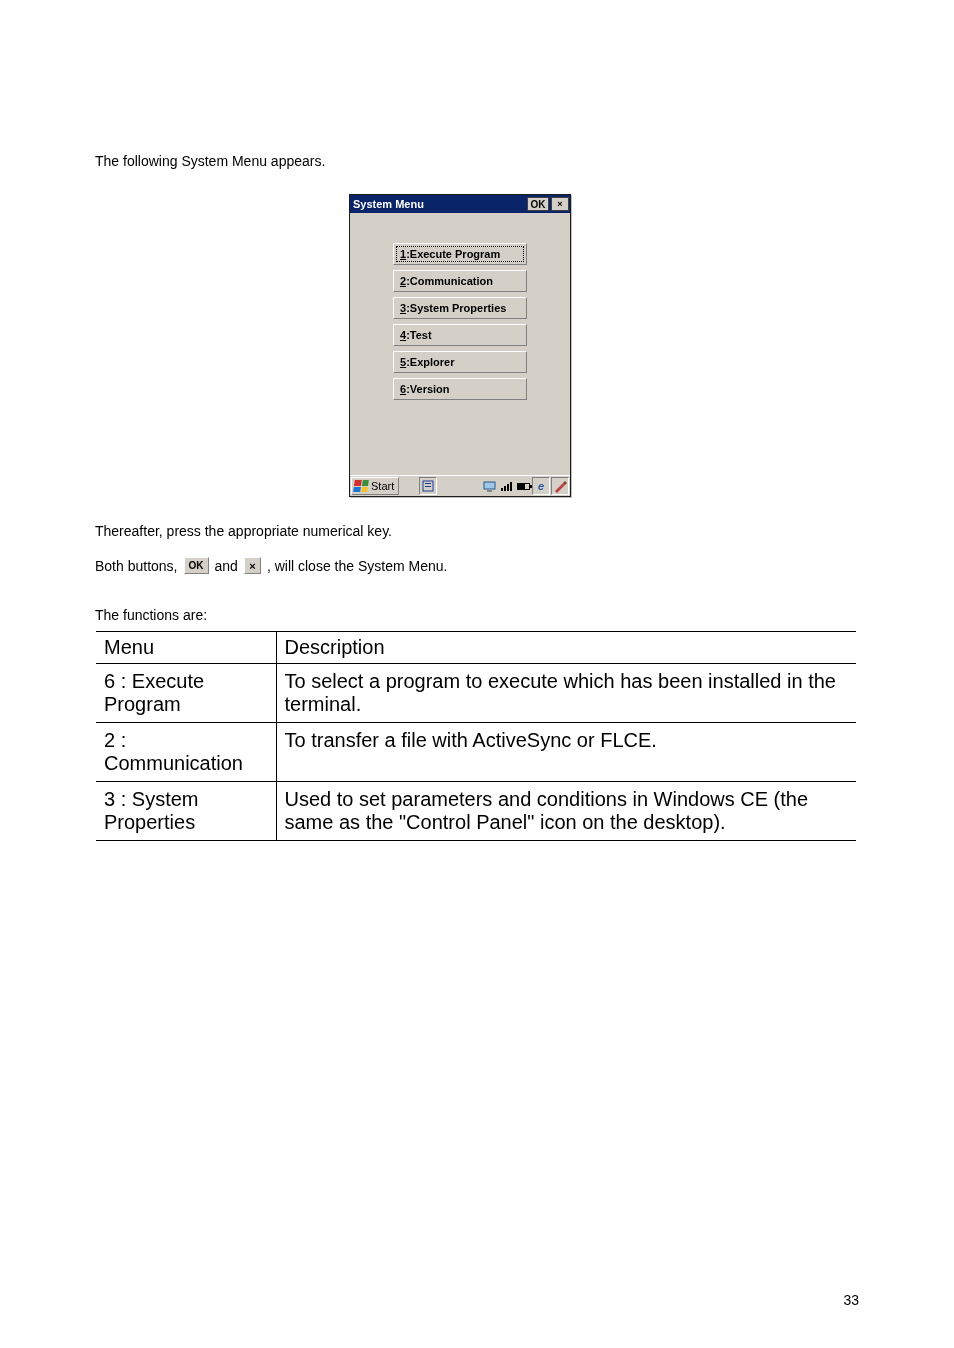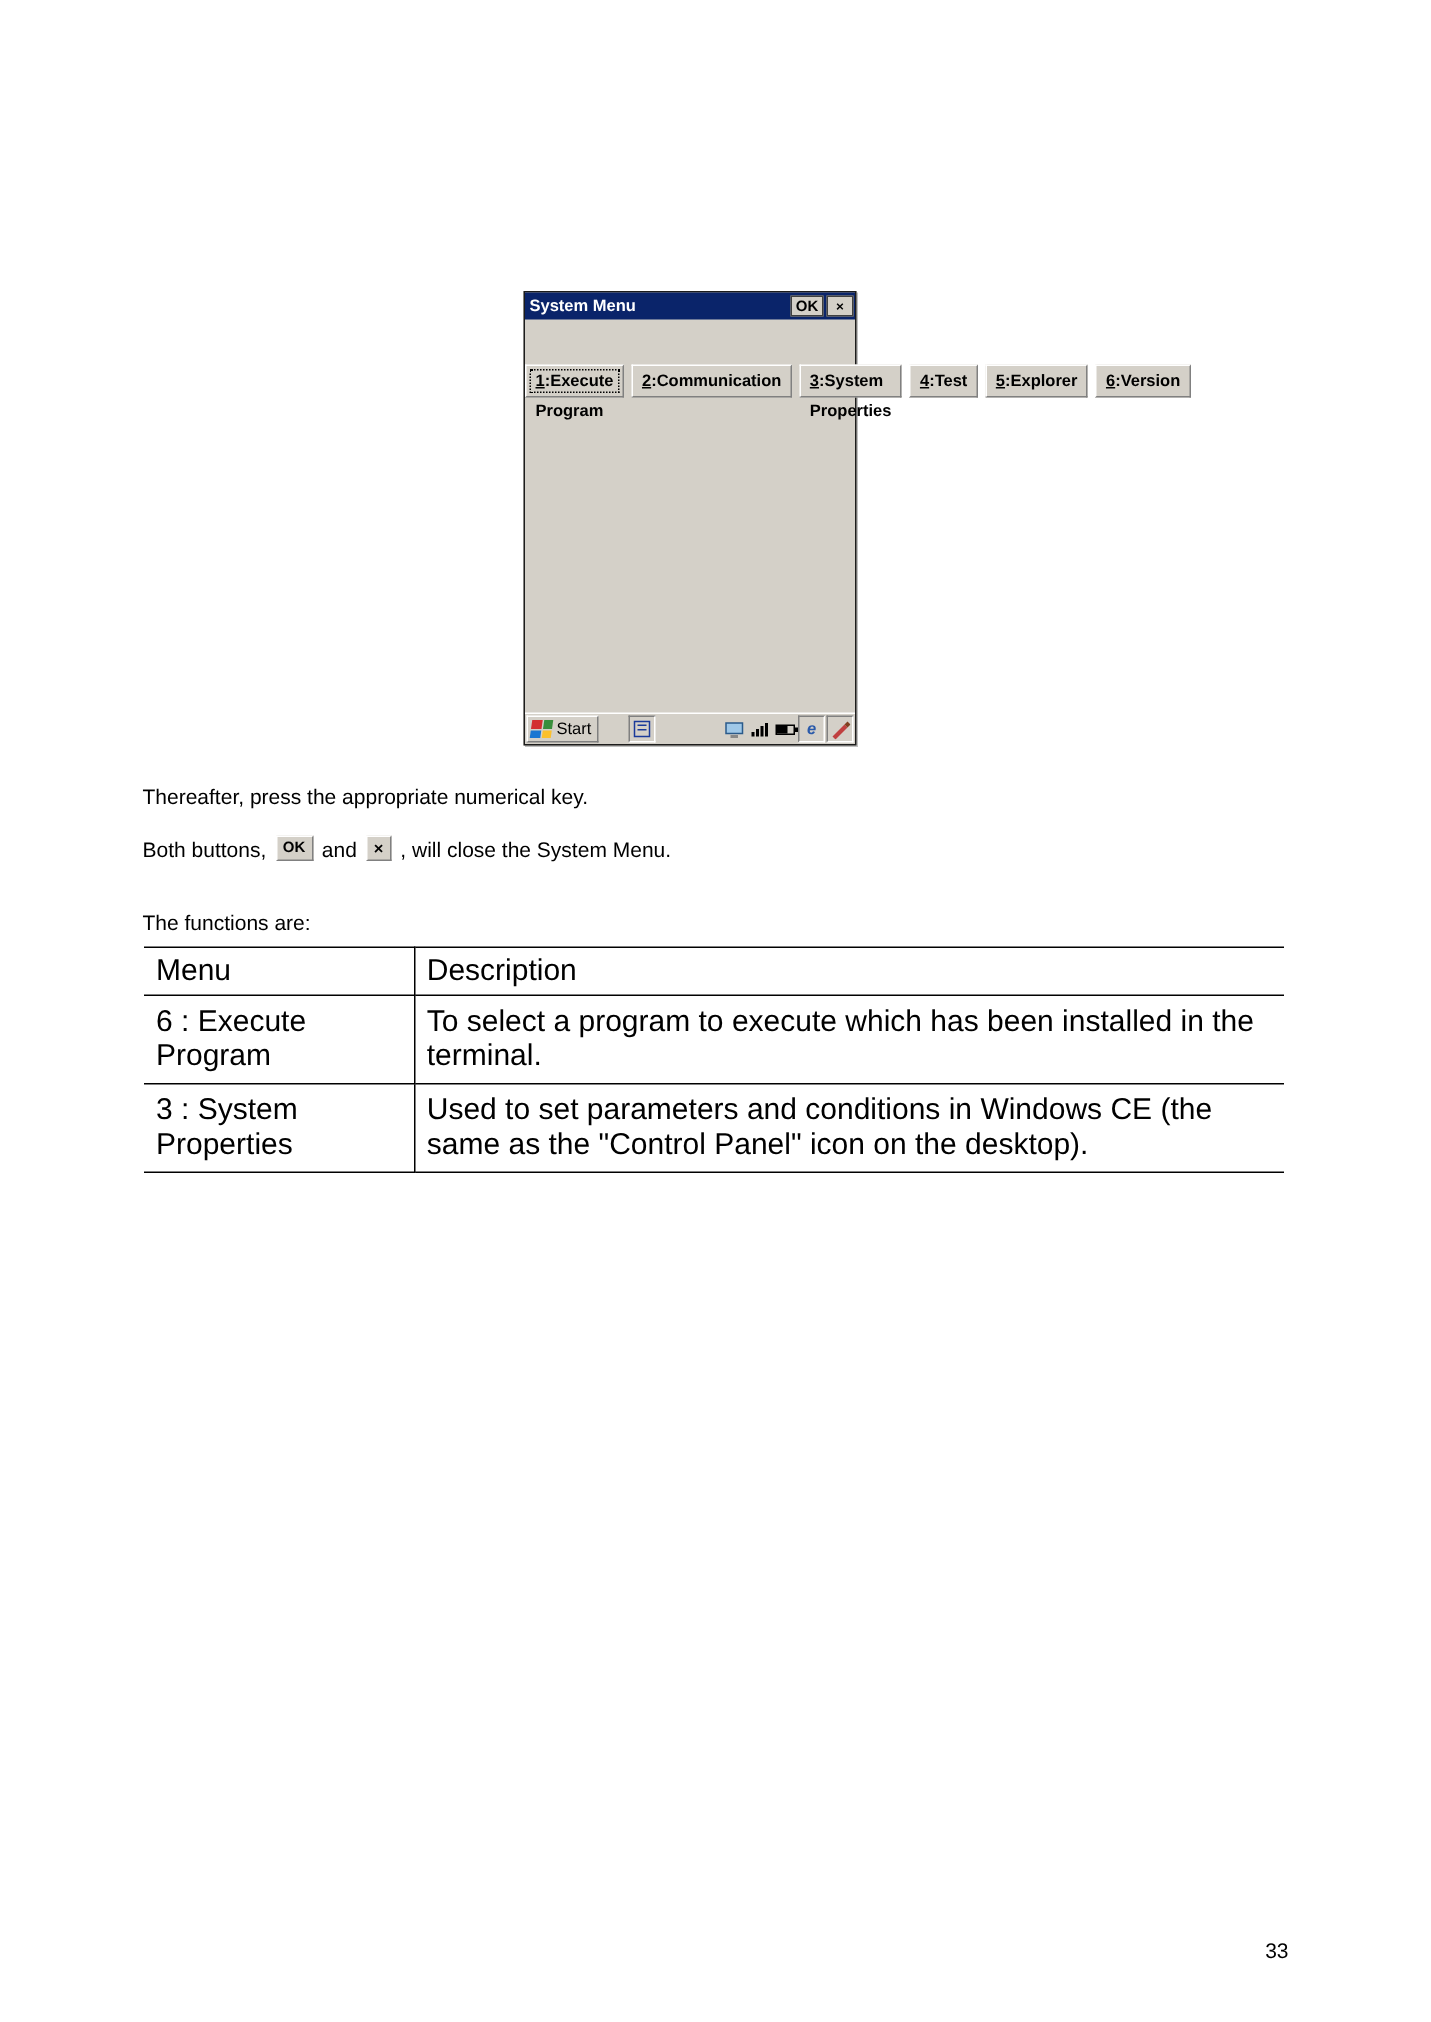--- a/index.html
+++ b/index.html
@@ -64,20 +64,22 @@
     font-weight: bold;
     color: #000;
     cursor: pointer;
   }
   .tb-btn.ok { width: 22px; font-size: 10px; }
   .client-area {
     position: relative;
     height: 263px;
     padding-top: 30px;
     display: flex;
+    flex-direction: column;
+    align-items: center;
     gap: 5px;
   }
   .menu-btn {
     width: 134px;
     height: 22px;
     background: #d4d0c8;
     border-top: 1px solid #ffffff;
     border-left: 1px solid #ffffff;
     border-right: 1px solid #808080;
     border-bottom: 1px solid #808080;
@@ -238,20 +240,21 @@
     right: 95px;
     bottom: 40px;
     font-size: 14px;
   }
 </style>
 </head>
 <body>
 
 <div class="page">
 
+  <div class="intro-text">The following System Menu appears.</div>
 
   <div class="device-window">
     <div class="titlebar">
       <span class="title-text">System Menu</span>
       <div class="title-controls">
         <div class="tb-btn ok">OK</div>
         <div class="tb-btn">×</div>
       </div>
     </div>
     <div class="client-area">
@@ -329,20 +332,24 @@
         <th class="col-left">Menu</th>
         <th>Description</th>
       </tr>
     </thead>
     <tbody>
       <tr>
         <td class="col-left">6 : Execute Program</td>
         <td>To select a program to execute which has been installed in the terminal.</td>
       </tr>
       <tr>
+        <td class="col-left">2 : Communication</td>
+        <td>To transfer a file with ActiveSync or FLCE.</td>
+      </tr>
+      <tr>
         <td class="col-left">3 : System Properties</td>
         <td>Used to set parameters and conditions in Windows CE (the same as the "Control Panel" icon on the desktop).</td>
       </tr>
     </tbody>
   </table>
 
   <div class="page-num">33</div>
 
 </div>
 

